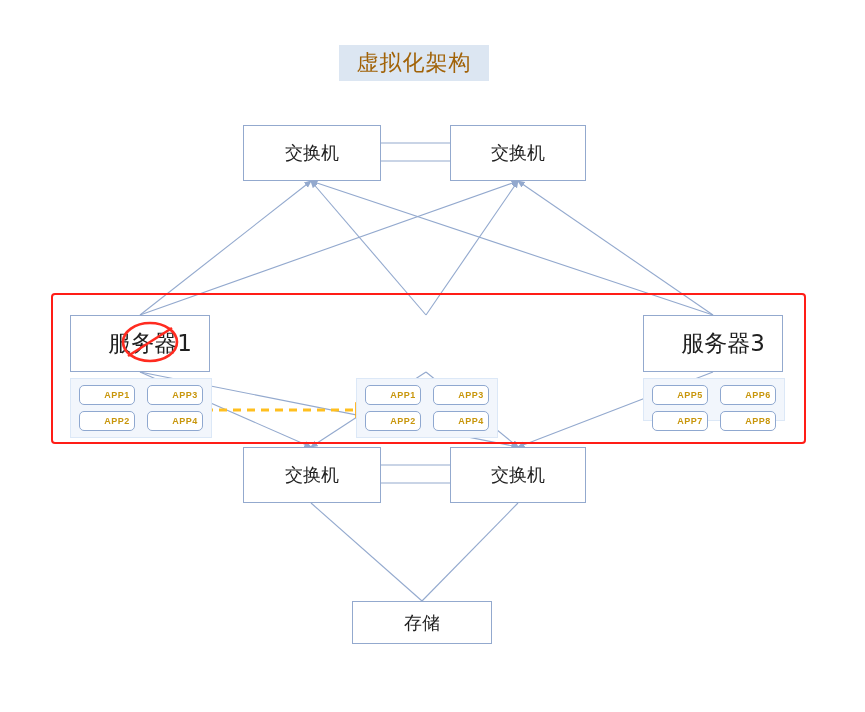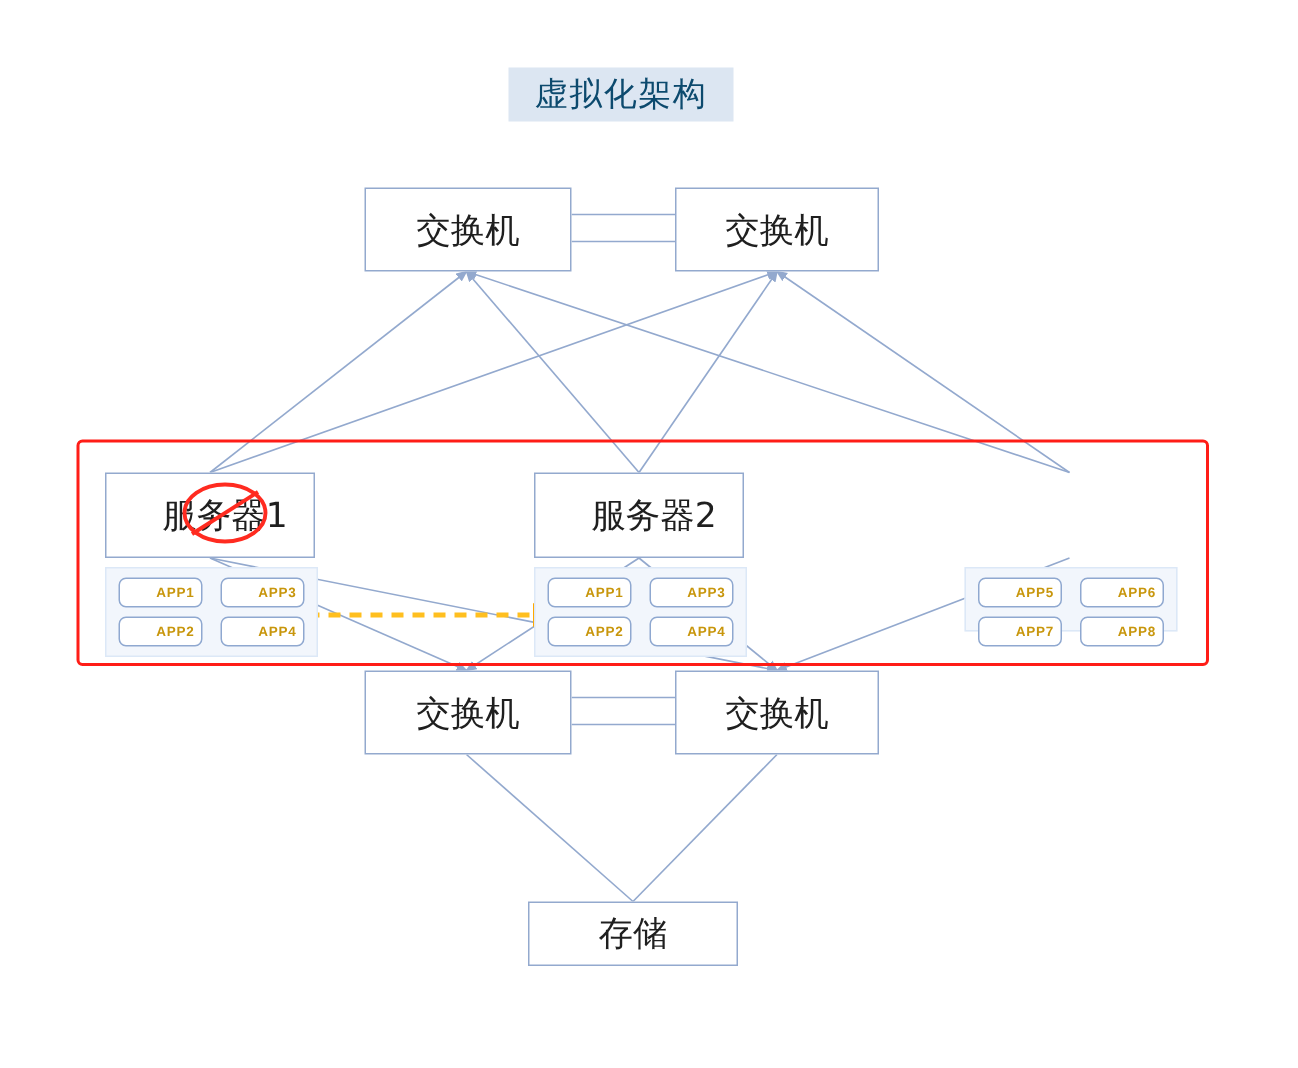--- a/index.html
+++ b/index.html
@@ -30,33 +30,33 @@
     position: absolute;
     left: 339px;
     top: 45px;
     width: 150px;
     height: 36px;
     background: #DCE6F2;
     display: flex;
     align-items: center;
     justify-content: center;
     font-size: 22px;
-    color: #0c4a6e;
+    color: #a16207;
     letter-spacing: 1px;
     font-family: "DejaVu Sans", "Liberation Sans", sans-serif;
   }
   
   .node {
     position: absolute;
     background: #ffffff;
     border: 1px solid #93A9CE;
     display: flex;
     align-items: center;
     justify-content: center;
-    font-size: 23px;
+    font-size: 18px;
     color: #1f1f1f;
     font-family: "DejaVu Sans", "Liberation Sans", sans-serif;
     box-sizing: border-box;
   }
   .node.server { font-size: 23px; padding-left: 20px; }
   
   #sw-top-left   { left: 243px; top: 125px; width: 138px; height: 56px; }
   #sw-top-right  { left: 450px; top: 125px; width: 136px; height: 56px; }
   
   #sw-bot-left   { left: 243px; top: 447px; width: 138px; height: 56px; }
@@ -176,21 +176,21 @@
   </svg>
 
   <div class="title-chip">虚拟化架构</div>
 
   <div class="node" id="sw-top-left">交换机</div>
   <div class="node" id="sw-top-right">交换机</div>
 
   <div id="cluster-frame"></div>
 
   <div class="node server" id="server-1">服务器1</div>
-  <div class="node server" id="server-2">服务器2</div>
+  <div class="node server" id="server-3">服务器3</div>
 
   <svg id="failure-mark" viewBox="0 0 64 44">
     <ellipse cx="32" cy="22" rx="27" ry="19" fill="none" stroke="#FF2B20" stroke-width="2.6"></ellipse>
     <line x1="10" y1="36" x2="54" y2="8" stroke="#FF2B20" stroke-width="2.6"></line>
   </svg>
 
   <div class="app-pool" id="pool-1">
     <div class="app-chip">APP1</div>
     <div class="app-chip">APP3</div>
     <div class="app-chip">APP2</div>

